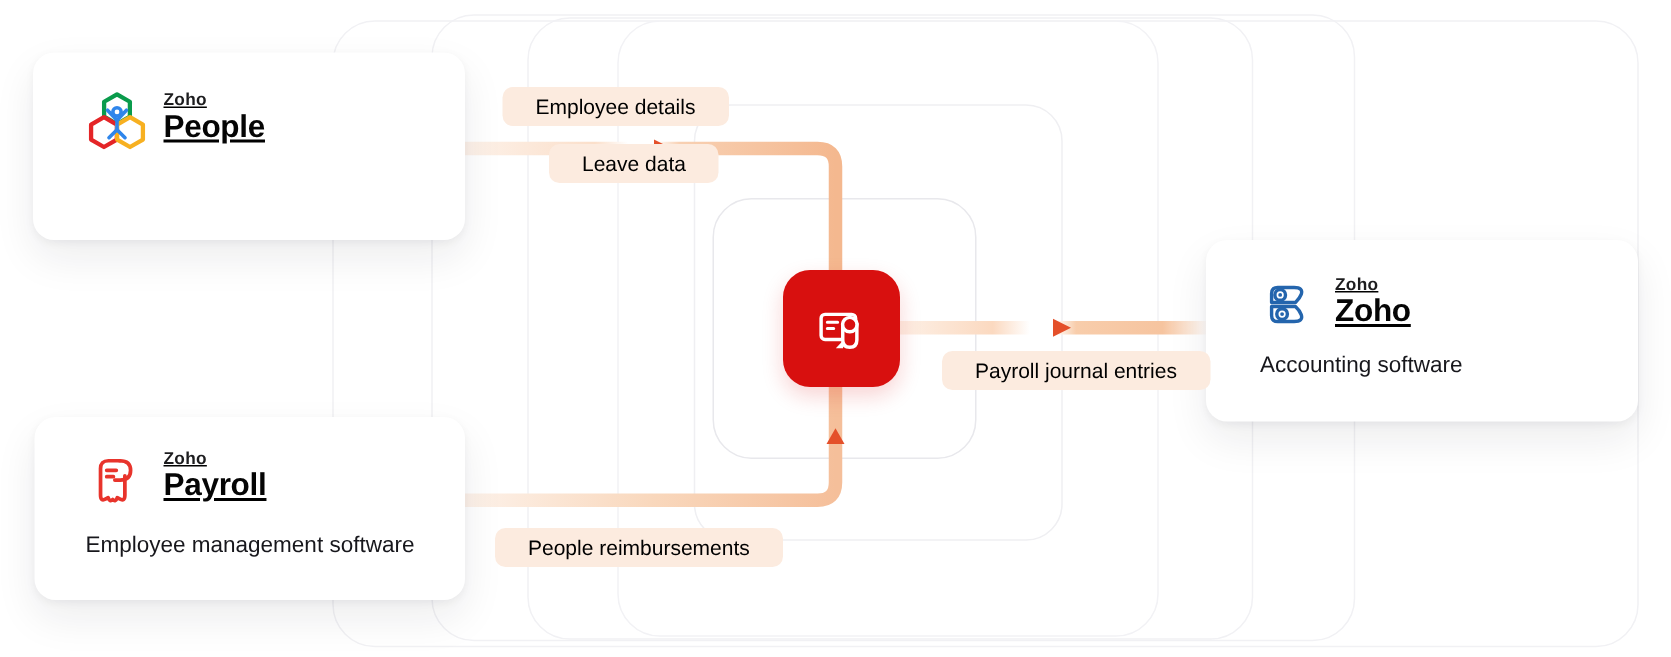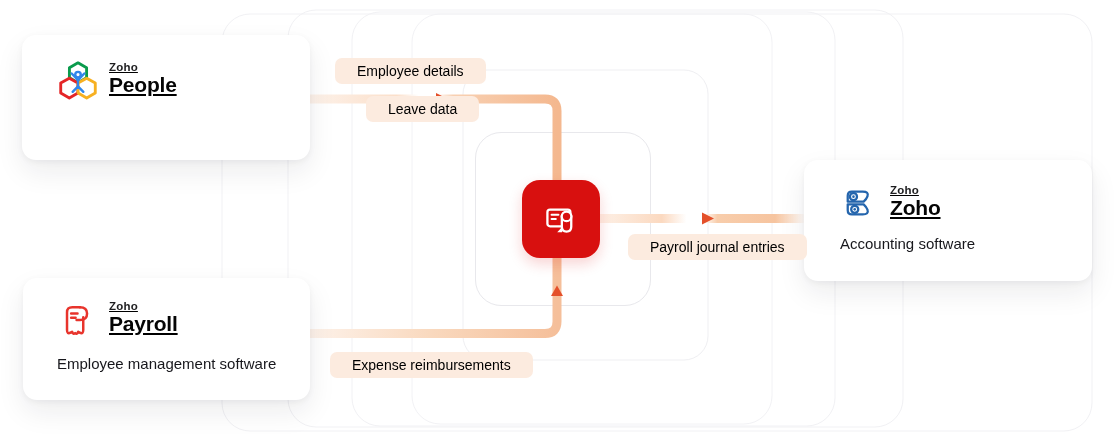--- a/index.html
+++ b/index.html
@@ -156,15 +156,15 @@
         <span class="zoho-small">Zoho</span>
         <span class="product-name">Zoho</span>
       </div>
     </div>
     <div class="tagline">Accounting software</div>
   </div>
 
   <div class="flow-label" id="lbl-employee">Employee details</div>
   <div class="flow-label" id="lbl-leave">Leave data</div>
   <div class="flow-label" id="lbl-payroll">Payroll journal entries</div>
-  <div class="flow-label" id="lbl-expense">Expense reimbursements</div>
+  <div class="flow-label" id="lbl-expense">People reimbursements</div>
 
 </div>
 
 </body></html>

